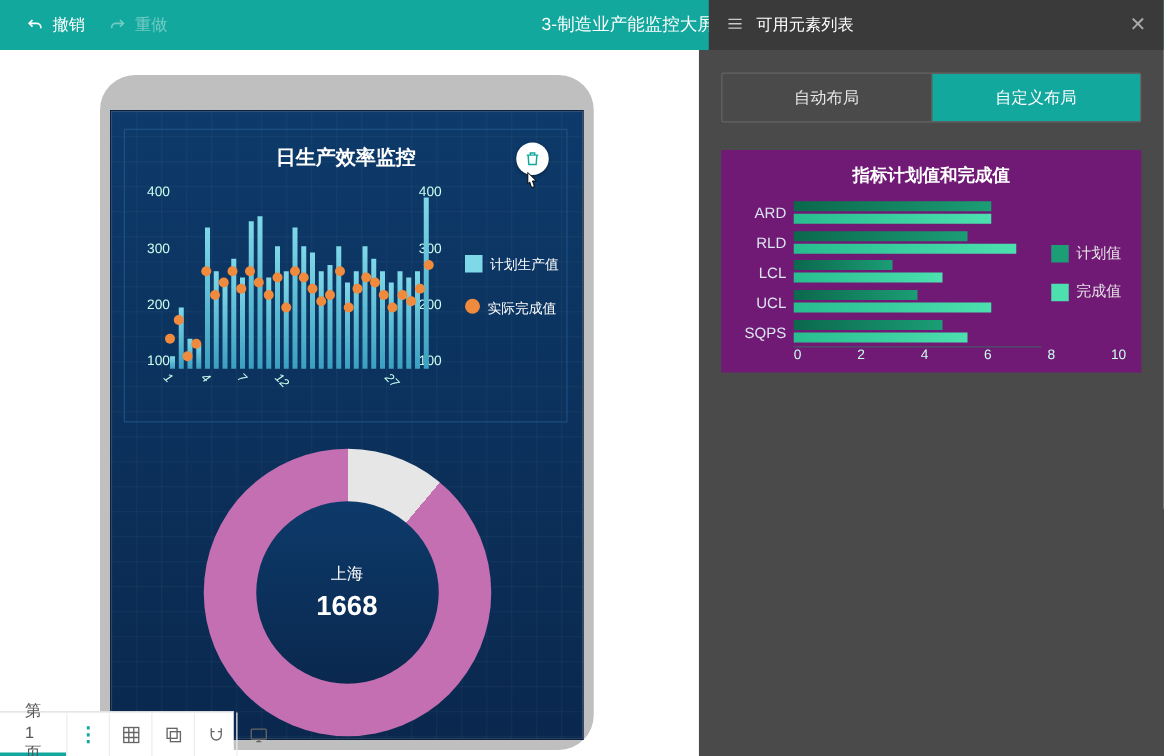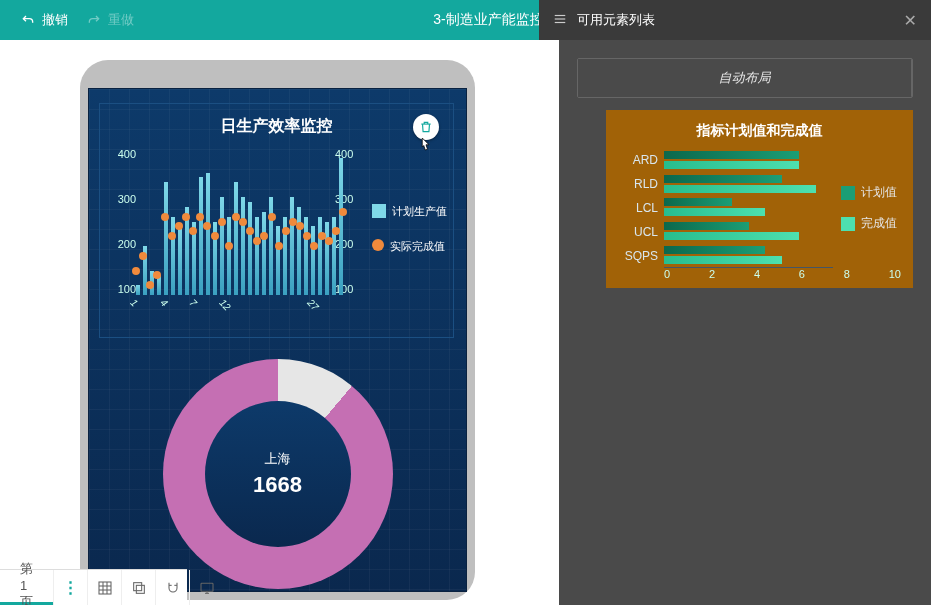--- a/index.html
+++ b/index.html
@@ -8,21 +8,21 @@
   
   .topbar { height: 40px; background: #13a89e; color: #fff; display: flex; align-items: center; }
   .topbar-left { display: flex; align-items: center; gap: 18px; padding-left: 20px; }
   .topbar-btn { display: flex; align-items: center; gap: 6px; font-size: 13px; cursor: pointer; }
   .topbar-btn.disabled { opacity: 0.4; cursor: default; }
   .undo-icon, .redo-icon { width: 16px; height: 16px; display: inline-block; }
   .undo-icon svg, .redo-icon svg { width: 16px; height: 16px; stroke: #fff; fill: none; stroke-width: 2; }
   .topbar-title { flex: 1; text-align: center; font-size: 14px; padding-right: 60px; }
 
   
-  .panel-header { position: absolute; top: 0; right: 0; width: 392px; height: 40px; background: #3a3a3a; color: #fff; display: flex; align-items: center; padding: 0 14px; font-size: 13px; }
+  .panel-header { position: absolute; top: 0; right: 0; width: 364px; height: 40px; background: #3a3a3a; color: #fff; display: flex; align-items: center; padding: 0 14px; font-size: 13px; }
   .panel-header .lines-icon { margin-right: 10px; }
   .panel-header .close-icon { margin-left: auto; color: #aaa; font-size: 16px; cursor: pointer; }
 
   
   .main { position: absolute; top: 40px; left: 0; right: 0; bottom: 0; display: flex; }
   .canvas-wrap { flex: 1; background: #fff; position: relative; overflow: hidden; }
   .side-panel { width: 372px; background: #4a4a4a; color: #fff; padding: 18px; }
 
   
   .device { position: absolute; top: 20px; left: 80px; width: 395px; height: 540px; background: #bfbfbf; border-radius: 28px; padding: 28px 8px 8px 8px; }
@@ -64,26 +64,26 @@
 
   
   .bottombar { position:absolute; left:0; right:372px; bottom:0; height:36px; background:#fff; border-top:1px solid #ddd; display:flex; align-items:center;}
   .page-tab { height:100%; padding:0 20px; display:flex; align-items:center; font-size:13px; color:#555; border-bottom:3px solid #13a89e; margin-top:-1px;}
   .bottom-tools { margin-left:auto; display:flex; align-items:center; gap:0; height:100%; padding-right:8px;}
   .tool { width:34px; height:100%; display:flex; align-items:center; justify-content:center; color:#666; border-left:1px solid #eee;}
   .tool svg { width:16px; height:16px; stroke:#666; fill:none; stroke-width:1.6;}
   .tool.dots { color:#13a89e; font-weight:bold;}
 
   
-  .layout-tabs { display:flex; border:1px solid #666; border-radius:2px; overflow:hidden; margin-bottom:12px;font-style:italic;}
+  .layout-tabs { display:flex; border:1px solid #666; border-radius:2px; overflow:hidden; margin-bottom:22px;}
   .layout-tab { flex:1; text-align:center; padding:10px 0; font-size:13px; background:#4a4a4a; color:#e6e6e6; cursor:pointer;}
   .layout-tab.active { background:#13a89e; color:#fff;}
   .layout-tab:first-child { border-right:1px solid #666;}
 
-  .mini-chart { background:#a16207; padding:12px 12px 8px;margin-left:29px; }
+  .mini-chart { background:#701a75; padding:12px 12px 8px; }
   .mini-title { text-align:center; color:#fff; font-size:14px; font-weight:bold; margin-bottom:8px;}
   .mini-body { display:flex; }
   .mini-ycats { display:flex; flex-direction:column; justify-content:space-around; font-size:12px; color:#d9e6ee; text-align:right; width:40px; height:120px;}
   .mini-plot { position:relative; flex:1; height:120px; margin-left:6px; border-bottom:1px solid #456;}
   .mini-row { position:absolute; left:0; height:18px; display:flex; align-items:center;}
   .mini-bar { height:8px; }
   .bar-plan { background: linear-gradient(90deg,#0b684c,#1b9e75);}
   .bar-done { background: linear-gradient(90deg,#27bd8e,#4de0af); margin-top:2px;}
   .mini-x { display:flex; font-size:11px; color:#cfe; margin-left:46px; justify-content:space-between;}
   .mini-legend { width:60px; display:flex; flex-direction:column; justify-content:center; gap:14px; font-size:12px; color:#e6e6e6; margin-left:8px;}
@@ -292,20 +292,21 @@
               <line x1="12" y1="17" x2="12" y2="20"></line>
             </svg>
           </div>
       </div>
     </div>
   </div>
 
   <div class="side-panel">
     <div class="layout-tabs">
       <div class="layout-tab">自动布局</div>
+      <div class="layout-tab active">自定义布局</div>
     </div>
 
     <div class="mini-chart">
       <div class="mini-title">指标计划值和完成值</div>
       <div class="mini-body">
         <div class="mini-ycats" id="miniY">
             <span>ARD</span>
             <span>RLD</span>
             <span>LCL</span>
             <span>UCL</span>

